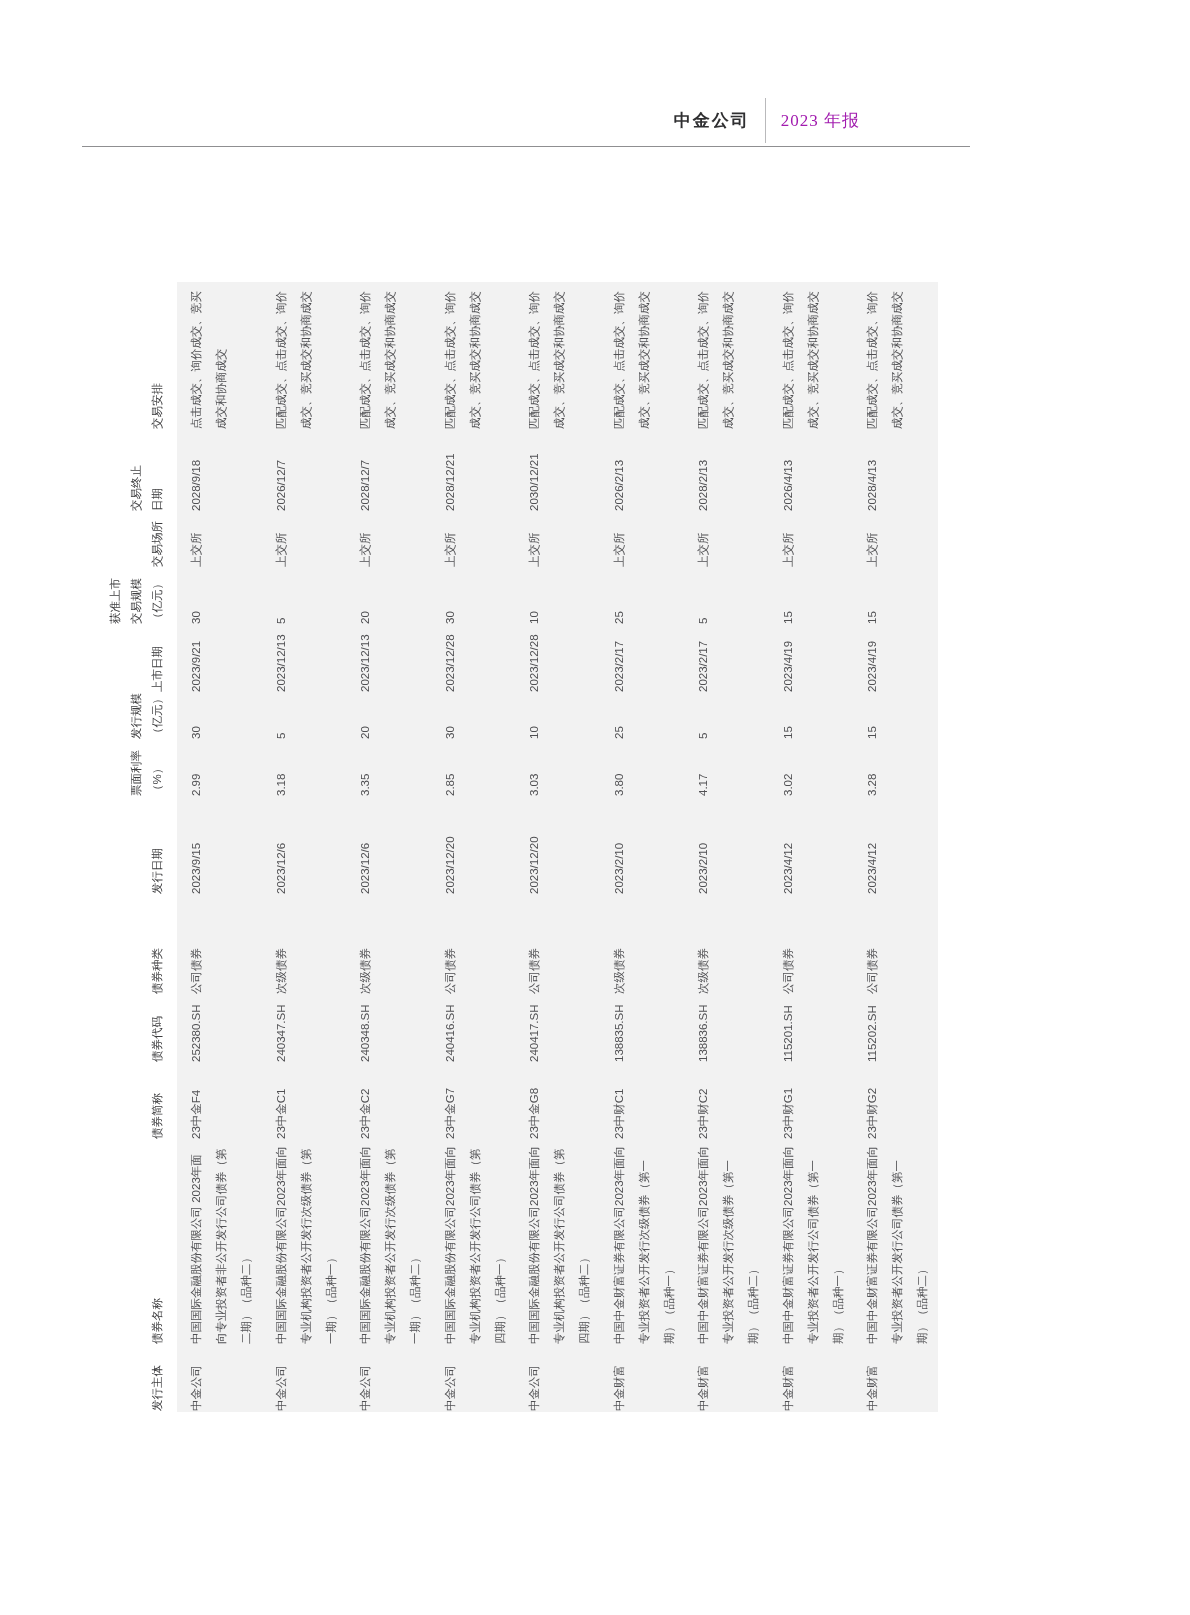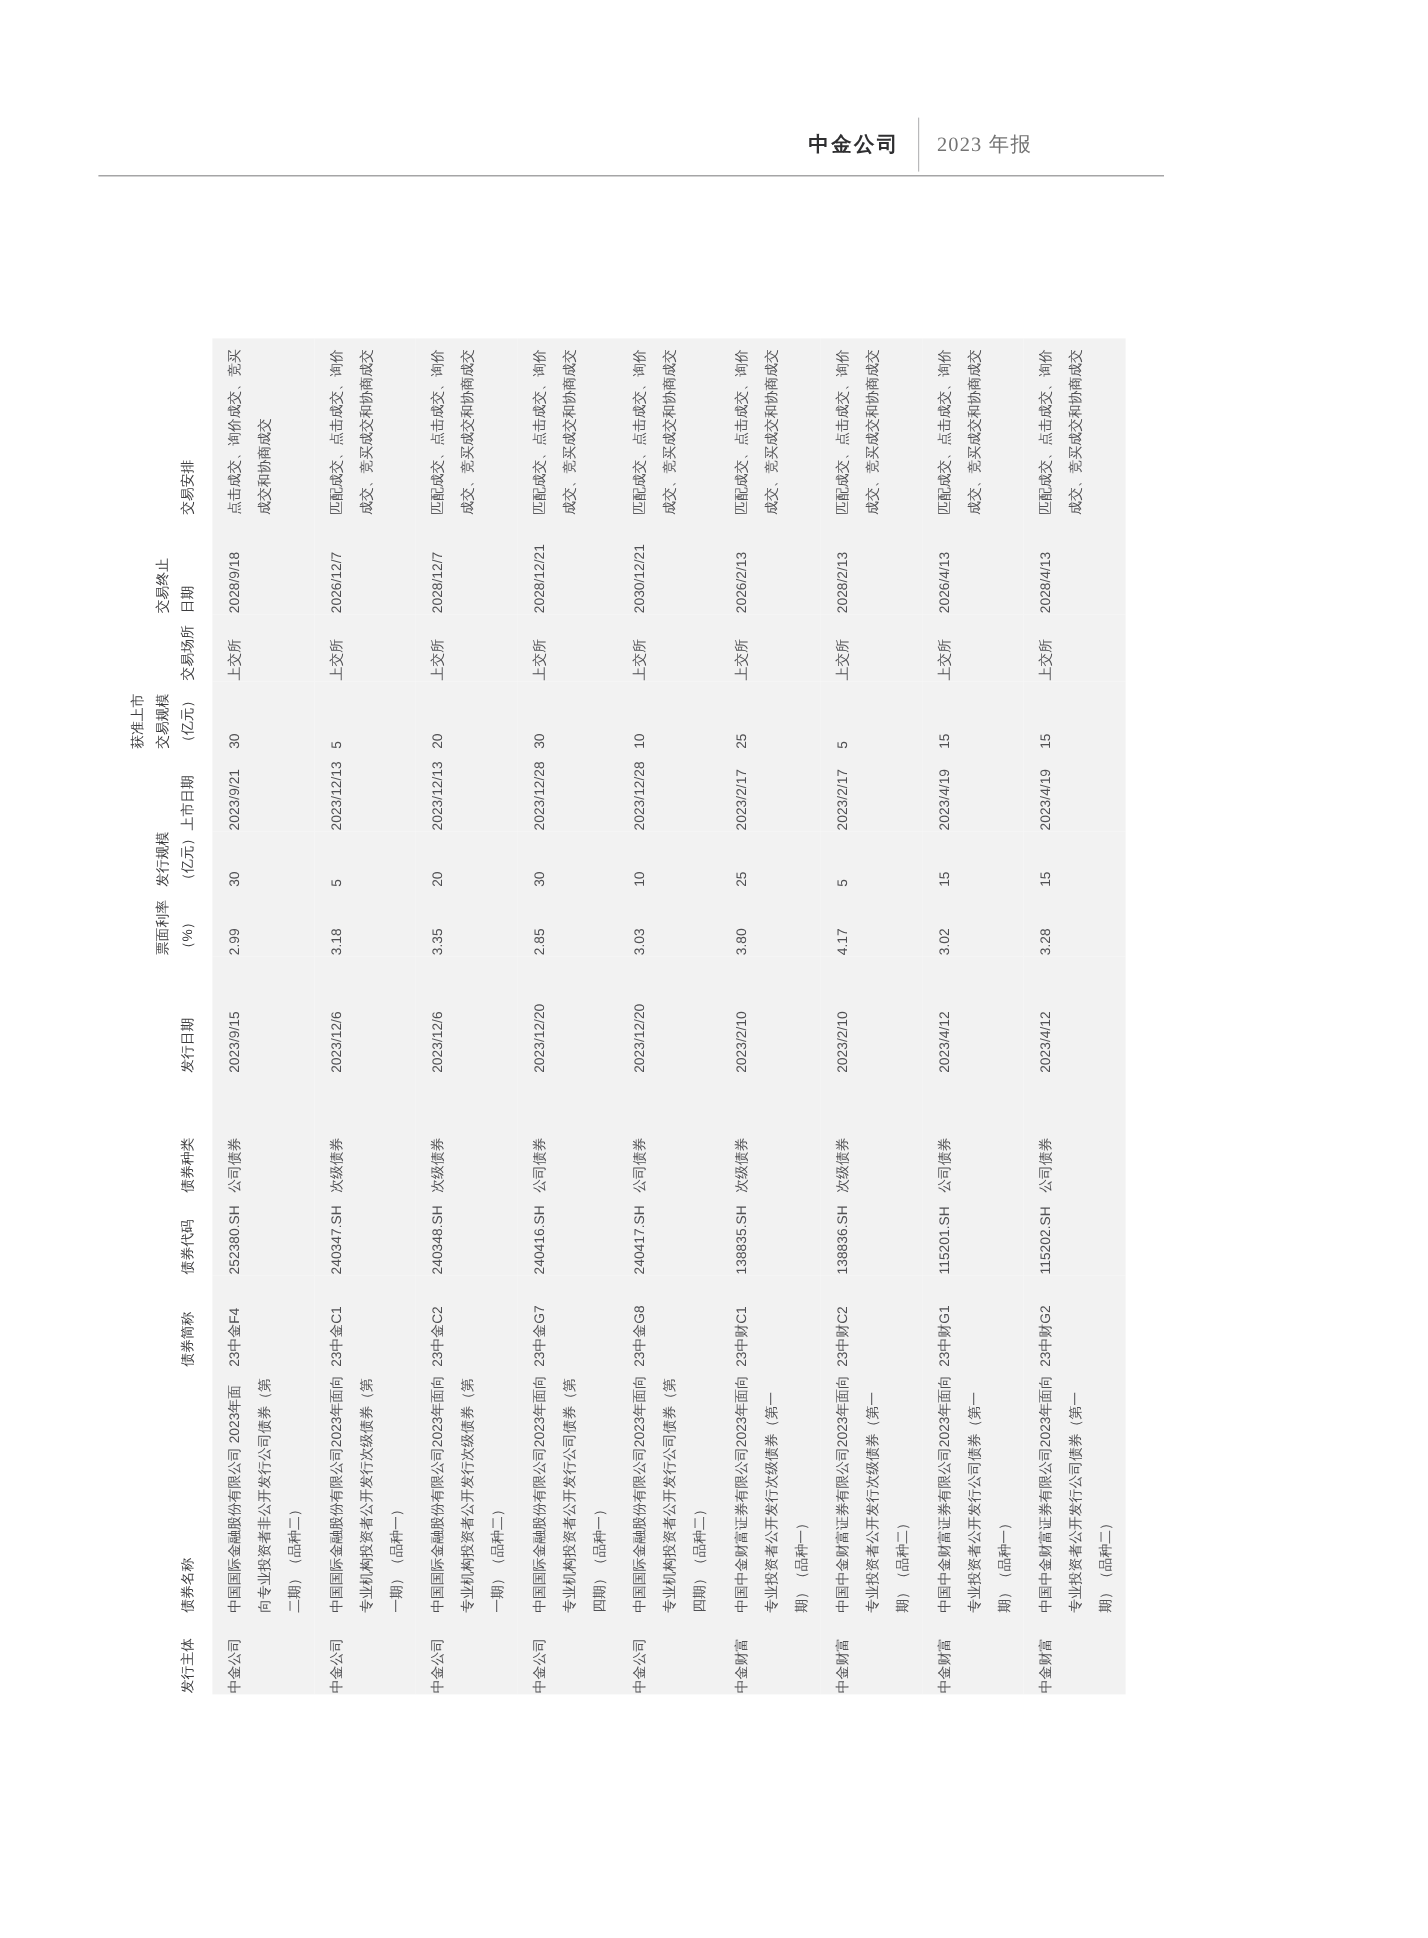--- a/index.html
+++ b/index.html
@@ -5,21 +5,21 @@
   * { margin:0; padding:0; box-sizing:border-box; }
   html,body { width:1190px; height:1615px; background:#ffffff;
     font-family:"Liberation Sans","DejaVu Sans",sans-serif; }
   .page { position:relative; width:970px; height:1615px; background:#fff; overflow:hidden; }
 
   
   .hdr { position:absolute; top:98px; right:110px; display:flex; align-items:center; gap:15px; }
   .hdr .brand { font-size:17px; font-weight:600; color:#2f2f31; letter-spacing:2px;
     font-family:"Liberation Serif","DejaVu Serif",serif; }
   .hdr .divider { width:1px; height:45px; background:#b9b9bb; }
-  .hdr .edition { font-size:17px; color:#737373; letter-spacing:1px;
+  .hdr .edition { font-size:17px; color:#a21caf; letter-spacing:1px;
     font-family:"Liberation Serif","DejaVu Serif",serif; }
   .hdr-rule { position:absolute; left:82px; top:146px; width:998px; height:0;
     border-top:1.6px solid #8f8f91; }
 
   
   .table-rotator { position:absolute; left:105px; top:282px; width:833px; height:1130px; }
   .table-inner { width:1130px; height:833px; transform-origin:0 0;
     transform:rotate(-90deg) translateX(-1130px); }
   table.bond { width:1130px; height:833px; border-collapse:collapse; table-layout:fixed;
     font-size:11.5px; }

